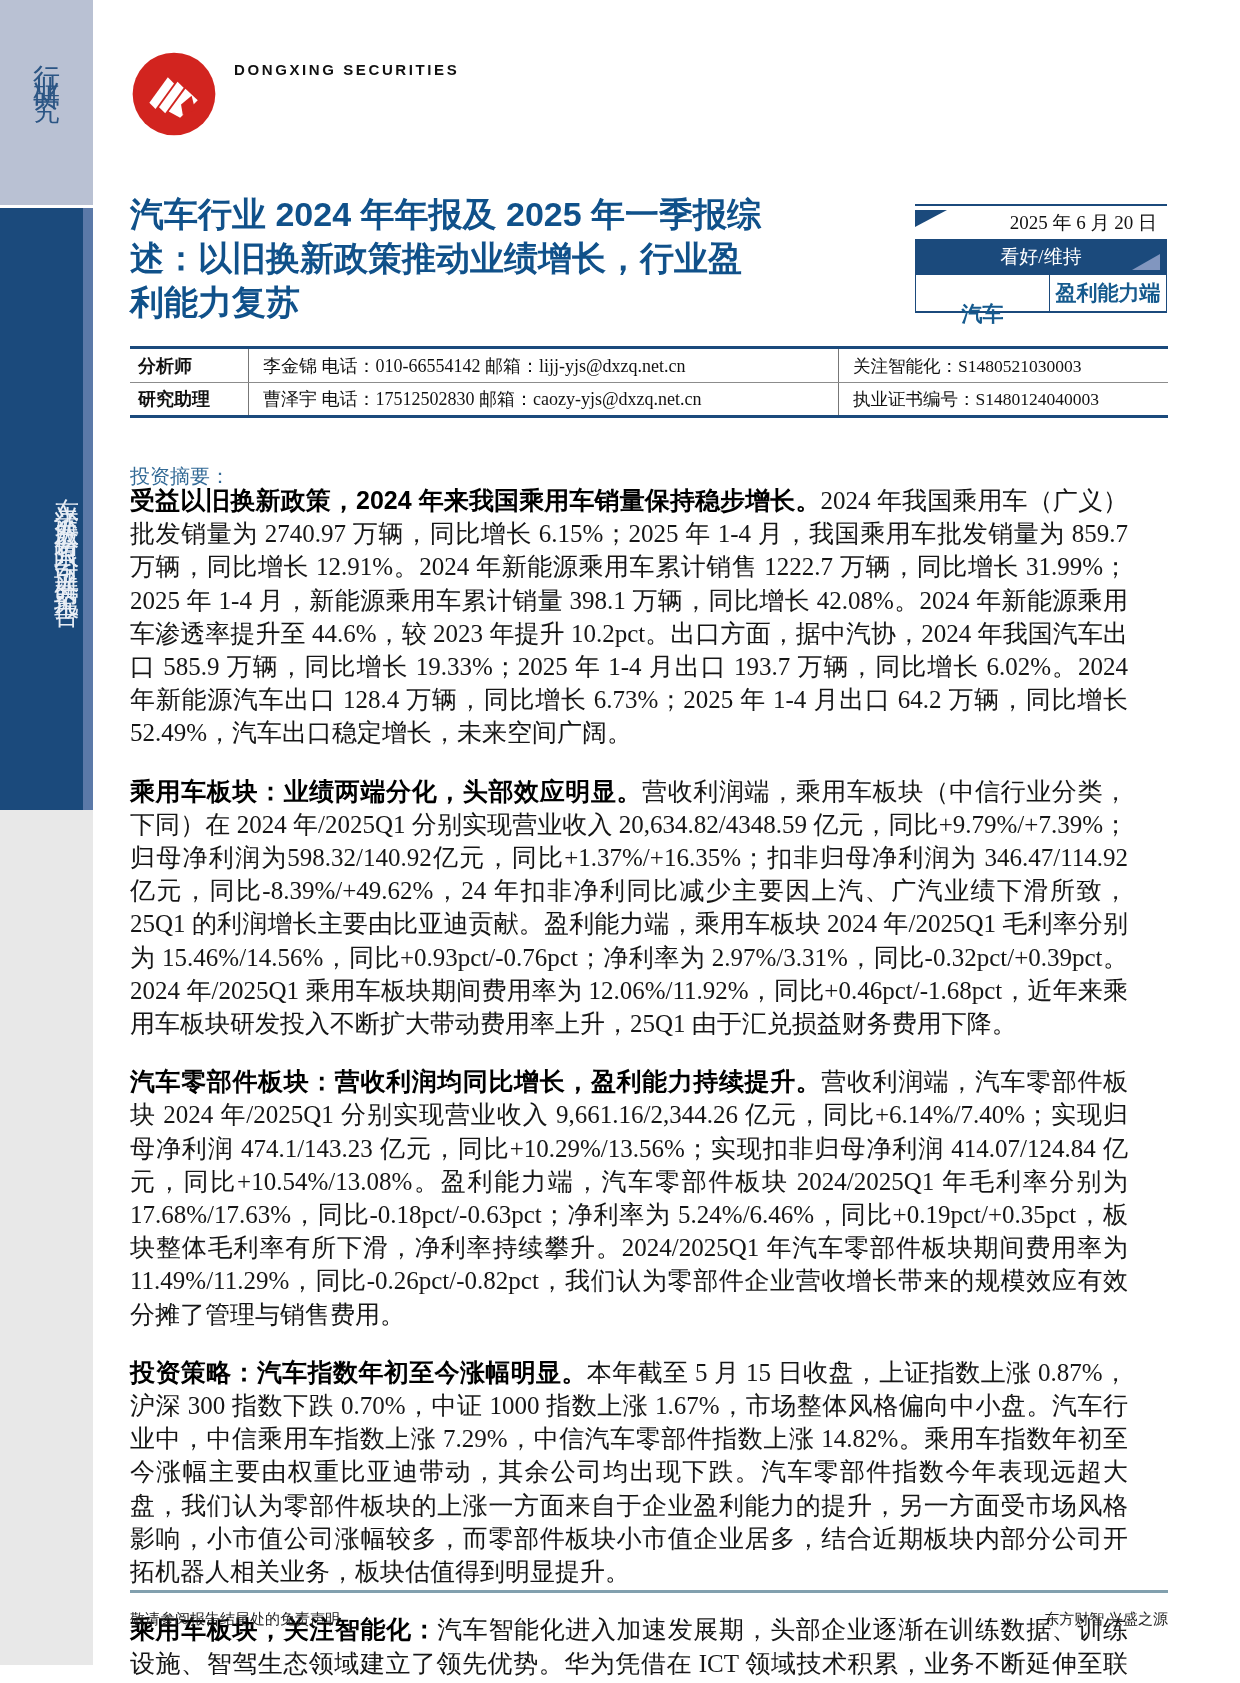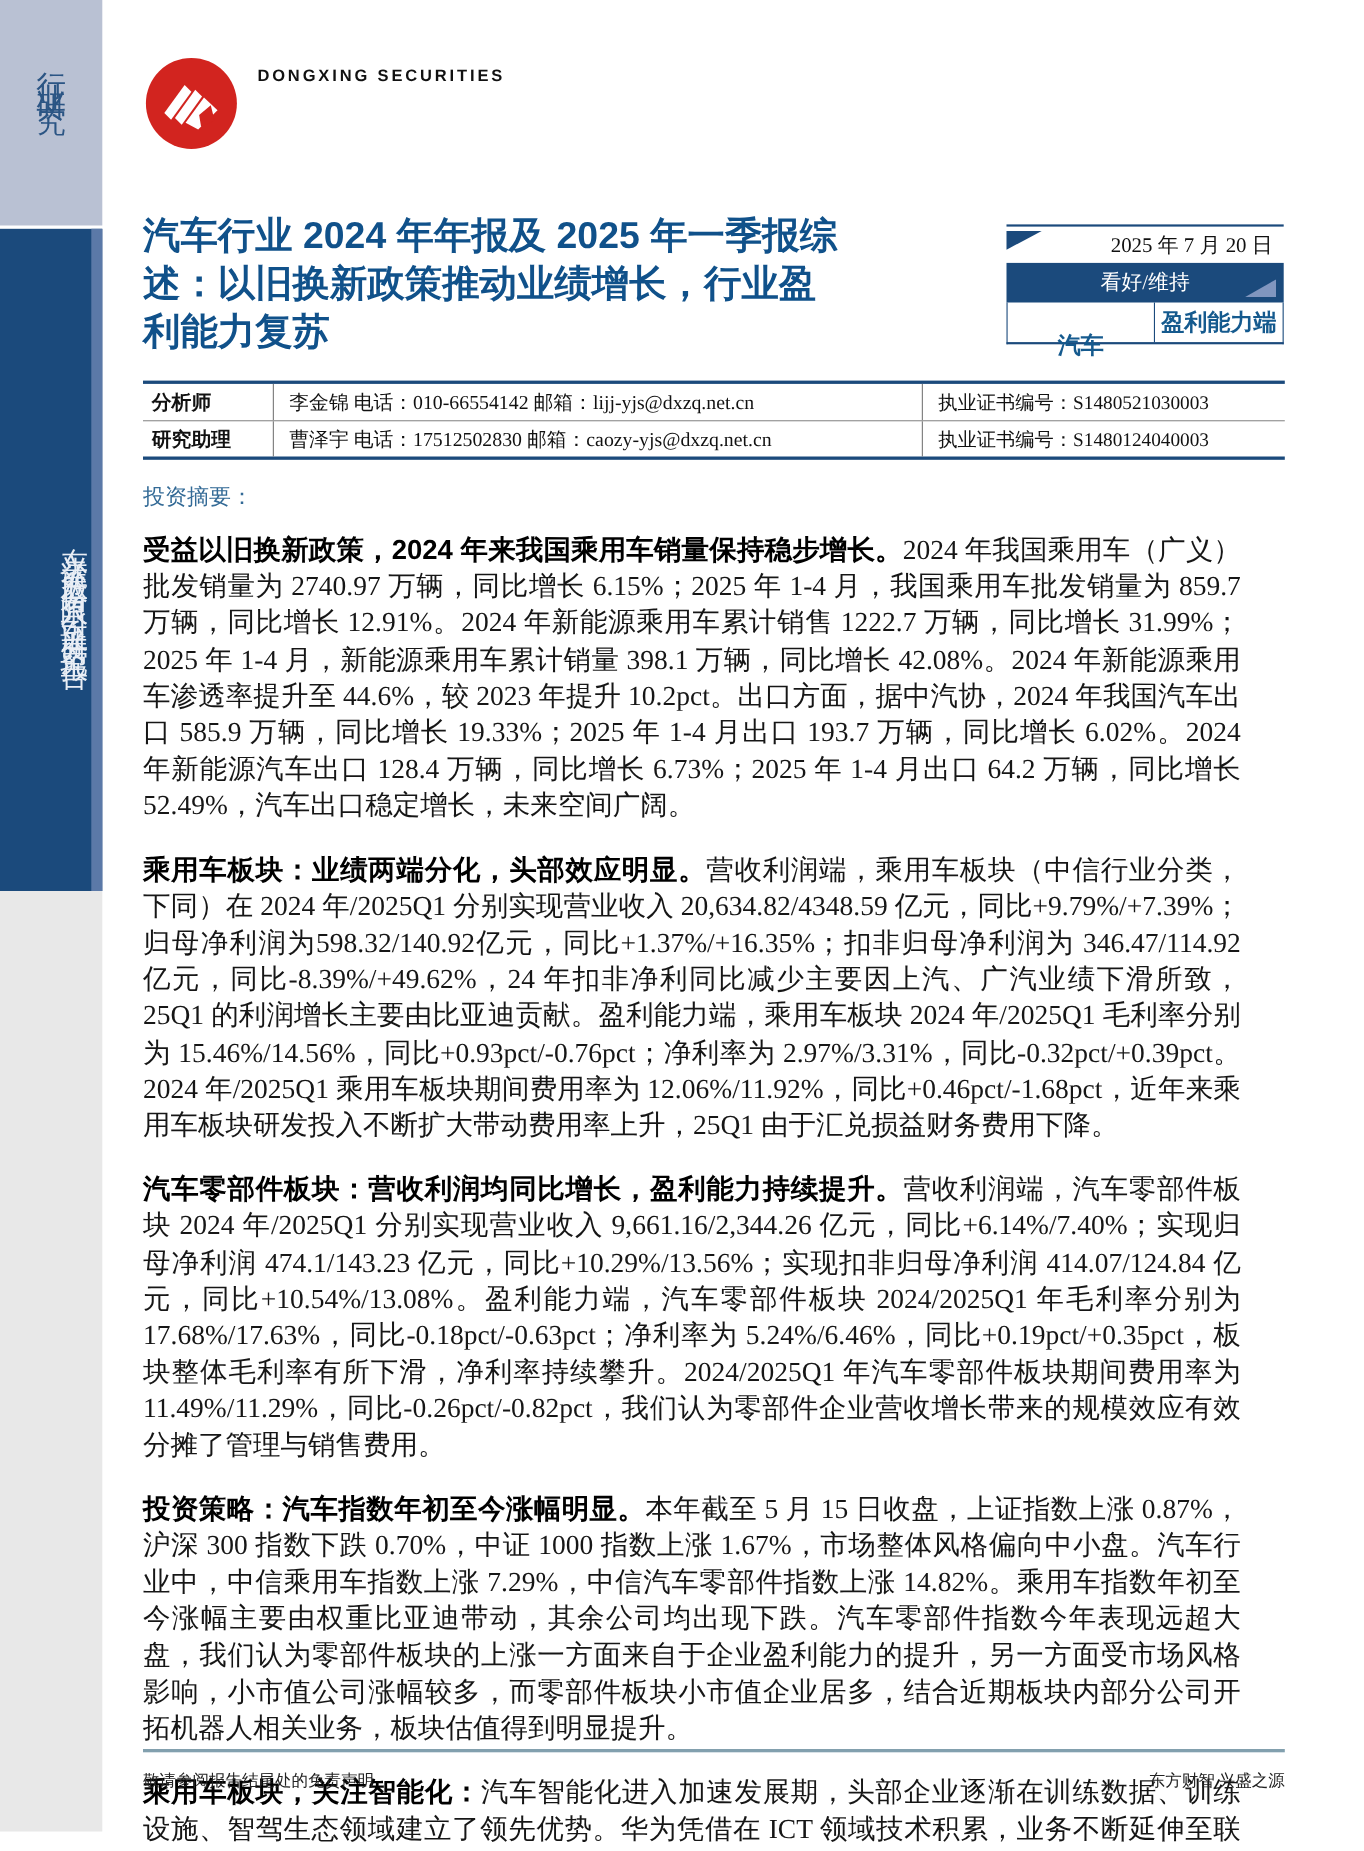--- a/index.html
+++ b/index.html
@@ -140,21 +140,21 @@
   }
   .an-cert {
     width: 330px; padding-left: 14px;
     border-left: 1px solid #777;
     font-size: 17.5px; color: #111;
     align-self: stretch; display: flex; align-items: center;
   }
 
   
   .summary-label {
-    position: absolute; left: 130px; top: 438px;
+    position: absolute; left: 130px; top: 463px;
     font-size: 20px; color: #336a96;
   }
   .body-text {
     position: absolute; left: 130px; top: 484px;
     width: 998px;
     font-size: 25px; line-height: 33.2px;
     text-align: justify;
     color: #161616;
   }
   .body-text p { margin-bottom: 25px; }
@@ -208,37 +208,37 @@
     </div>
   </div>
 
   <div class="report-title">汽车行业 2024 年年报及 2025 年一季报综
 述：以旧换新政策推动业绩增长，行业盈
 利能力复苏</div>
 
   <div class="info-box">
     <div class="ib-date">
       <span class="tri-dark"></span>
-      <span>2025 年 7 月 20 日</span>
+      <span>2025 年 6 月 20 日</span>
     </div>
     <div class="ib-rating">
       <span>看好/维持</span>
       <span class="tri-light"></span>
     </div>
     <div class="ib-bottom">
       <div class="ib-cell ib-cell-left">汽车</div>
       <div class="ib-cell ib-cell-right">盈利能力端</div>
     </div>
   </div>
 
   <div class="analyst-table">
     <div class="an-row">
       <div class="an-role">分析师</div>
       <div class="an-info">李金锦 电话：010-66554142 邮箱：lijj-yjs@dxzq.net.cn</div>
-      <div class="an-cert">执业证书编号：S1480521030003</div>
+      <div class="an-cert">关注智能化：S1480521030003</div>
     </div>
     <div class="an-row">
       <div class="an-role">研究助理</div>
       <div class="an-info">曹泽宇 电话：17512502830 邮箱：caozy-yjs@dxzq.net.cn</div>
       <div class="an-cert">执业证书编号：S1480124040003</div>
     </div>
   </div>
 
   <div class="summary-label">投资摘要：</div>
 

